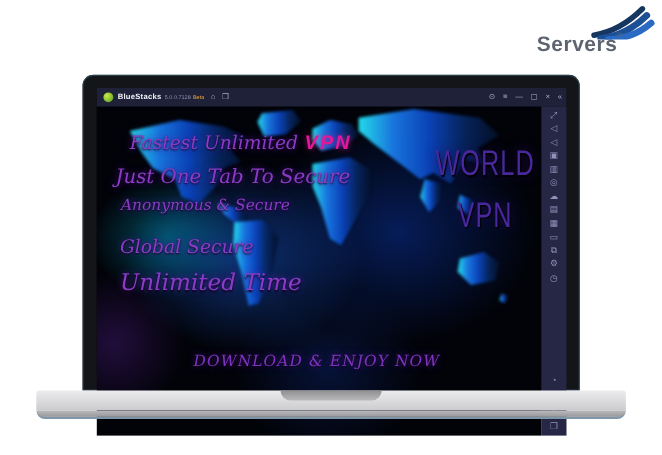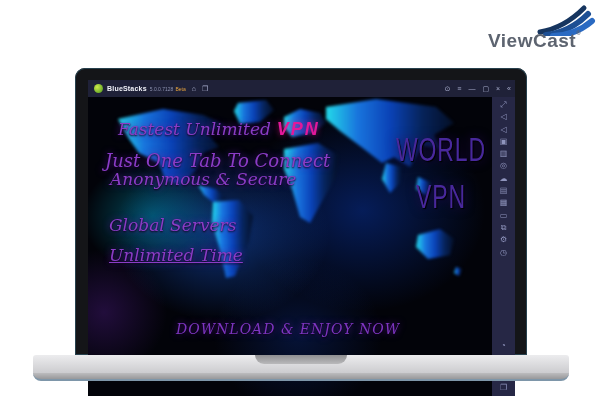--- a/index.html
+++ b/index.html
@@ -57,23 +57,23 @@
   .map-svg { position:absolute; inset:0; filter:blur(1.5px); opacity:0.95; }
 
   .script-line { position:absolute; font-family:"DejaVu Serif", serif; font-style:italic;
                  color:#8a3cc6; text-shadow:0 0 7px rgba(100,25,170,0.85), 0 1px 2px #000;
                  white-space:nowrap; }
   .l1 { left:30px; top:22px; font-size:17px; }
   .l1 .accent { font-family:"Liberation Sans", sans-serif; font-weight:bold; font-style:italic;
                 color:#e2189a; font-size:18px; letter-spacing:2px; margin-left:6px;
                 text-shadow:0 0 6px rgba(220,20,140,0.7); }
   .l2 { left:17px; top:53px; font-size:18px; }
-  .l3 { left:22px; top:72px; font-size:17px; }
+  .l3 { left:22px; top:82px; font-size:14px; }
   .l4 { left:21px; top:118px; font-size:17px; }
-  .l5 { left:21px; top:148px; font-size:17px;text-decoration:underline; }
+  .l5 { left:21px; top:148px; font-size:21px; }
   .cta { left:88px; top:184px; font-size:14px; letter-spacing:1px; color:#7d35c0;margin-top:40px; }
 
   .watermark { position:absolute; left:300px; top:40px; width:106px; text-align:center;
                font-weight:normal; color:#48289c;
                text-shadow:1px 1px 1px #000, 0 0 10px rgba(40,10,90,0.9); }
   .wm-word { font-size:25px; letter-spacing:1px; transform:scale(0.92,1.3);
              display:block; line-height:1; }
   .wm-vpn { margin-top:22px; }
 
   
@@ -88,21 +88,21 @@
 <body>
 
 <div class="stage">
 
   <div class="viewcast">
     <svg class="vc-swoosh" width="70" height="34" viewBox="0 0 70 34">
       <path d="M14,30 Q38,26 58,6" stroke="#16355f" stroke-width="5" fill="none" stroke-linecap="round"></path>
       <path d="M20,33 Q44,30 62,12" stroke="#1d4f94" stroke-width="6" fill="none" stroke-linecap="round"></path>
       <path d="M27,34 Q50,33 66,19" stroke="#2a6ac2" stroke-width="6" fill="none" stroke-linecap="round"></path>
     </svg>
-    <div class="vc-text"><span>ViewCast</span><span class="vc-mark">®</span></div>
+    <div class="vc-text"><span>Servers</span><span class="vc-mark">®</span></div>
   </div>
 
   <div class="bezel"></div>
 
   <div class="bs-window">
 
     <div class="titlebar">
       <div class="bs-logo"></div>
       <span class="bs-title">BlueStacks</span>
       <span class="bs-version">5.0.0.7128</span>
@@ -142,23 +142,23 @@
             <path d="M196,52 l34,-6 20,12 -2,22 -16,28 -10,18 -10,-6 -8,-28 -8,-20 z"></path>
             <path d="M238,10 l50,-8 60,8 18,16 -20,12 6,14 -18,-4 -12,22 -16,-10 -12,6 -18,-14 -24,-18 -14,-12 z"></path>
             <path d="M298,66 l16,4 -2,16 -10,10 -8,-14 z"></path>
             <path d="M330,80 l14,6 -6,12 -10,-6 z"></path>
             <path d="M330,138 l22,-6 14,10 -4,16 -22,4 -12,-12 z"></path>
             <path d="M368,170 l6,2 -3,7 -5,-3 z"></path>
           </g>
         </svg>
 
         <div class="script-line l1"><span>Fastest Unlimited</span><span class="accent">VPN</span></div>
-        <div class="script-line l2">Just One Tab To Connect</div>
+        <div class="script-line l2">Just One Tab To Secure</div>
         <div class="script-line l3">Anonymous &amp; Secure</div>
-        <div class="script-line l4">Global Servers</div>
+        <div class="script-line l4">Global Secure</div>
         <div class="script-line l5">Unlimited Time</div>
         <div class="script-line cta">DOWNLOAD &amp; ENJOY NOW</div>
 
         <div class="watermark">
           <span class="wm-word">WORLD</span>
           <span class="wm-word wm-vpn">VPN</span>
         </div>
       </div>
 
       <div class="sidebar">

